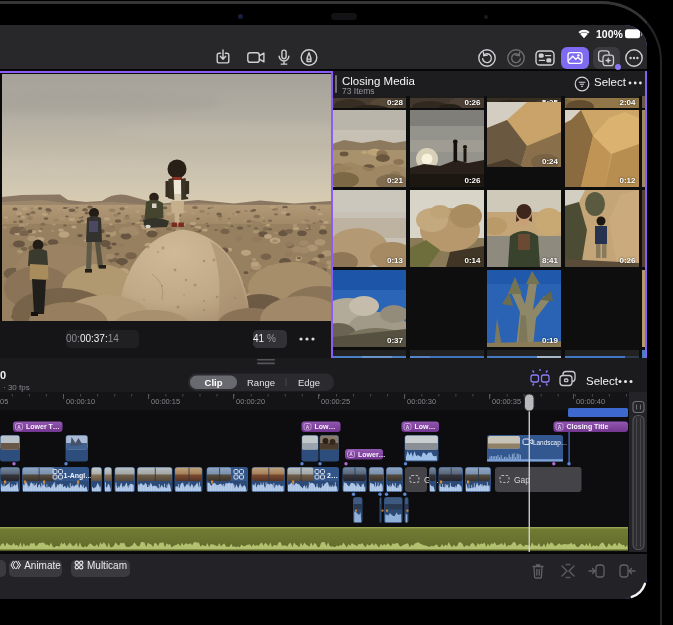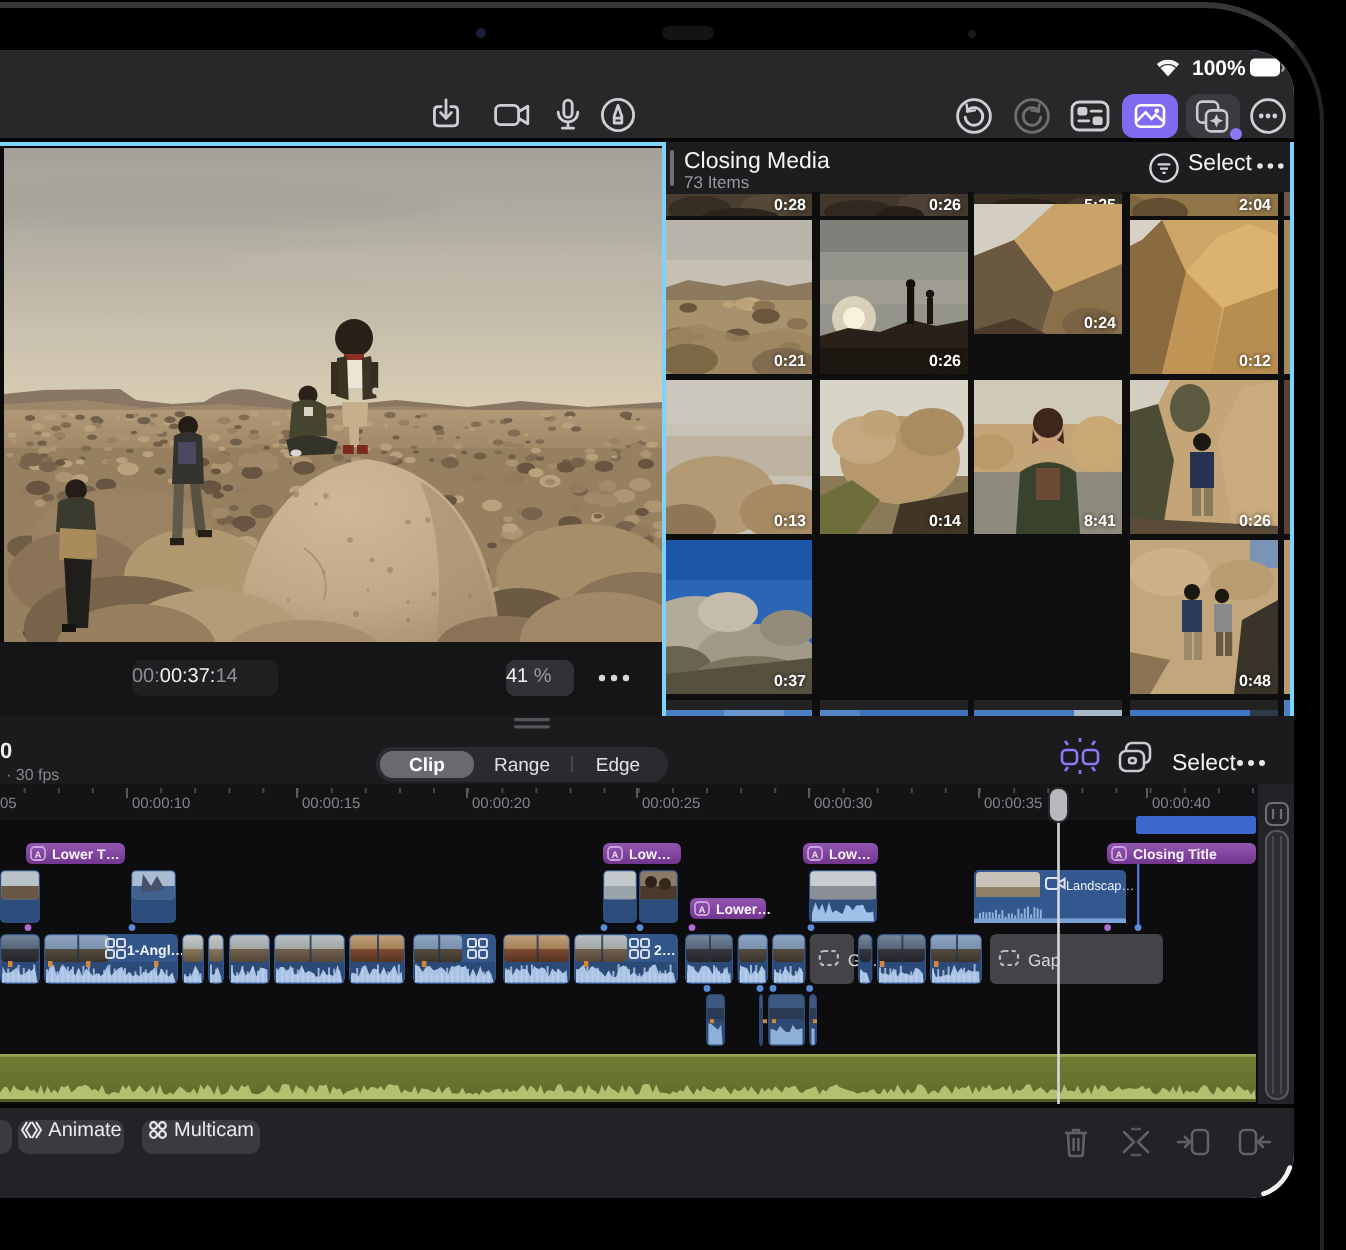--- a/index.html
+++ b/index.html
@@ -1,17 +1,17 @@
 <!DOCTYPE html>
 <html><head><meta charset="utf-8"><style>
 *{margin:0;padding:0;box-sizing:border-box}
 html,body{width:673px;height:625px;background:#000;overflow:hidden}
 body{font-family:"Liberation Sans",sans-serif;position:relative}
 #device{position:absolute;left:-130px;top:1px;width:792px;height:700px;border-radius:60px;background:#000;border-top:3px solid #363639;border-right:2.5px solid #232326}
-#screen{position:absolute;left:0;top:25px;width:647px;height:574px;background:#7dd3fc;border-radius:0 22px 22px 0;overflow:hidden}
+#screen{position:absolute;left:0;top:25px;width:647px;height:574px;background:#8b5cf6;border-radius:0 22px 22px 0;overflow:hidden}
 #toolbar{position:absolute;left:0;top:0;width:647px;height:46px;background:#28282b;border-bottom:2px solid #060607}
 #viewer{position:absolute;left:0;top:48px;width:331px;height:285px;background:#0a0a0b}
 #vbar{position:absolute;left:0;top:248px;width:331px;height:37px;background:#151517}
 .pill{position:absolute;background:#2c2c2f;border-radius:4.5px;height:18.5px;line-height:18.5px;text-align:left;font-size:10px;color:#f2f2f4}
 #media{position:absolute;left:333px;top:46px;width:312px;height:287px;background:#0e0e0f;overflow:hidden}
 .cell{position:absolute;overflow:hidden;background:#222}
 .dur{position:absolute;right:3px;bottom:1.5px;font-size:8px;font-weight:bold;color:#fff;text-shadow:0 0 2px rgba(0,0,0,.8)}
 #tl{position:absolute;left:0;top:333px;width:647px;height:194px}
 #bbar{position:absolute;left:0;top:527px;width:647px;height:47px;background:#232327;border-top:2px solid #060607}
 .bbtn{position:absolute;top:6px;height:16.5px;background:#3a3a3f;border-radius:5px;color:#ebebed;font-size:10px;display:flex;justify-content:center}
@@ -813,36 +813,32 @@
           <rect x="0" y="0" width="74" height="77" fill="#2a65b8" opacity="1"></rect>
           <rect x="0" y="0" width="74" height="20" fill="#1d55a8" opacity="1"></rect>
           <ellipse cx="16" cy="44" rx="26" ry="16" fill="#b3ab9a" opacity="1"></ellipse>
           <ellipse cx="46" cy="58" rx="30" ry="16" fill="#a29a88" opacity="1"></ellipse>
           <ellipse cx="6" cy="64" rx="18" ry="11" fill="#6a6354" opacity="1"></ellipse>
           <ellipse cx="32" cy="36" rx="15" ry="10" fill="#c5bcab" opacity="1"></ellipse>
           <ellipse cx="62" cy="44" rx="14" ry="9" fill="#948c7a" opacity="1"></ellipse>
           <ellipse cx="44" cy="70" rx="30" ry="12" fill="#7a745f" opacity="1"></ellipse>
           <path d="M0,67 L74,59 L74,77 L0,77 Z" fill="#55503f" opacity="1"></path>
         </svg><div class="dur">0:37</div></div>
-      <div class="cell" style="left:231.5px;top:198.5px;width:74px;height:77px"><svg width="74" height="77" viewBox="0 0 74 77" preserveAspectRatio="none">
-          <rect x="0" y="0" width="74" height="77" fill="#c2a77c" opacity="1"></rect>
-          <rect x="60" y="0" width="14" height="14" fill="#7a94b8" opacity="1"></rect>
-          <ellipse cx="20" cy="16" rx="20" ry="12" fill="#cdb188" opacity="1"></ellipse>
-          <ellipse cx="56" cy="20" rx="16" ry="10" fill="#b99c70" opacity="1"></ellipse>
-          <rect x="26" y="30" width="10" height="16" fill="#2c3a5a" opacity="1"></rect>
-          <circle cx="31" cy="26" r="4" fill="#1d1712"></circle>
-          <rect x="27" y="46" width="4" height="14" fill="#9a8a68" opacity="1"></rect>
-          <rect x="32" y="46" width="4" height="14" fill="#9a8a68" opacity="1"></rect>
-          <rect x="42" y="32" width="9" height="14" fill="#8a8a8a" opacity="1"></rect>
-          <circle cx="46" cy="28" r="3.6" fill="#1d1712"></circle>
-          <rect x="43" y="46" width="3.6" height="12" fill="#6a5a44" opacity="1"></rect>
-          <rect x="47.5" y="46" width="3.6" height="12" fill="#6a5a44" opacity="1"></rect>
-          <path d="M56,40 L74,30 L74,77 L52,77 Z" fill="#3a332a" opacity="1"></path>
-          <path d="M0,56 L20,60 L10,77 L0,77 Z" fill="#8a7454" opacity="1"></path>
-        </svg><div class="dur">0:48</div></div>
+      <div class="cell" style="left:154px;top:198.5px;width:74px;height:77px"><svg width="74" height="77" viewBox="0 0 74 77" preserveAspectRatio="none">
+          <rect x="0" y="0" width="74" height="77" fill="#2a62b4" opacity="1"></rect>
+          <rect x="0" y="0" width="74" height="14" fill="#2058ac" opacity="1"></rect>
+          <path d="M29,77 L33,42 L23,20 L30,16 L38,34 L42,12 L50,13 L46,40 L57,26 L62,31 L49,48 L46,77 Z" fill="#8e8868" opacity="1"></path>
+          <path d="M31,77 l3,-32 5,1 2,32 Z" fill="#7e785a" opacity="1"></path>
+          <path d="M21,24 L28,7 L35,24 Z" fill="#747452" opacity="1"></path>
+          <path d="M39,14 L45,1 L53,14 Z" fill="#747452" opacity="1"></path>
+          <path d="M53,30 L64,21 L66,31 Z" fill="#66664a" opacity="1"></path>
+          <path d="M15,34 L22,23 L26,36 Z" fill="#6c6c4e" opacity="1"></path>
+          <path d="M7,77 L10,48 L15,77 Z" fill="#7e785e"></path>
+          <path d="M0,73 L74,71 L74,77 L0,77 Z" fill="#8a7a58" opacity="1"></path>
+        </svg><div class="dur">0:19</div></div>
       <div class="cell" style="left:309px;top:198.5px;width:6px;height:77px;background:#b49a6e"></div>
       <div class="cell" style="left:-1px;top:278.5px;width:74px;height:8px"><svg width="74" height="8" viewBox="0 0 74 8" preserveAspectRatio="none">
           <rect x="0" y="0" width="74" height="8" fill="#4a7fc4" opacity="1"></rect>
           <rect x="30" y="0" width="30" height="8" fill="#6a95cc" opacity="1"></rect>
         </svg></div>
       <div class="cell" style="left:76.5px;top:278.5px;width:74px;height:8px"><svg width="74" height="8" viewBox="0 0 74 8" preserveAspectRatio="none">
           <rect x="0" y="0" width="74" height="8" fill="#3f74bd" opacity="1"></rect>
           <rect x="0" y="0" width="20" height="8" fill="#5585c4" opacity="1"></rect>
         </svg></div>
       <div class="cell" style="left:154px;top:278.5px;width:74px;height:8px"><svg width="74" height="8" viewBox="0 0 74 8" preserveAspectRatio="none">

